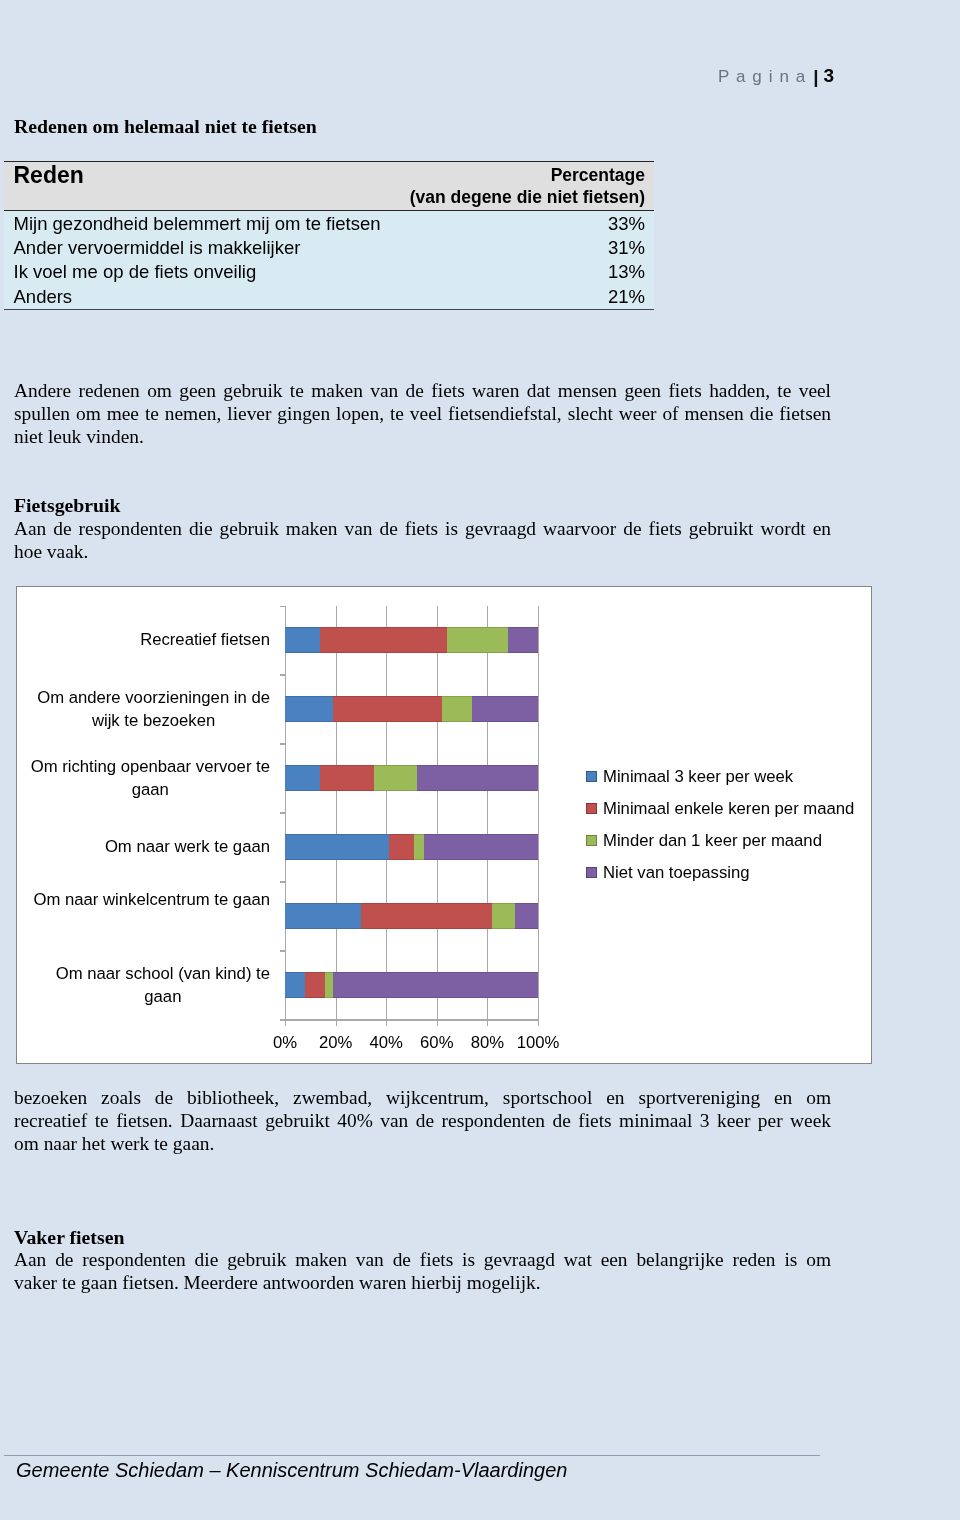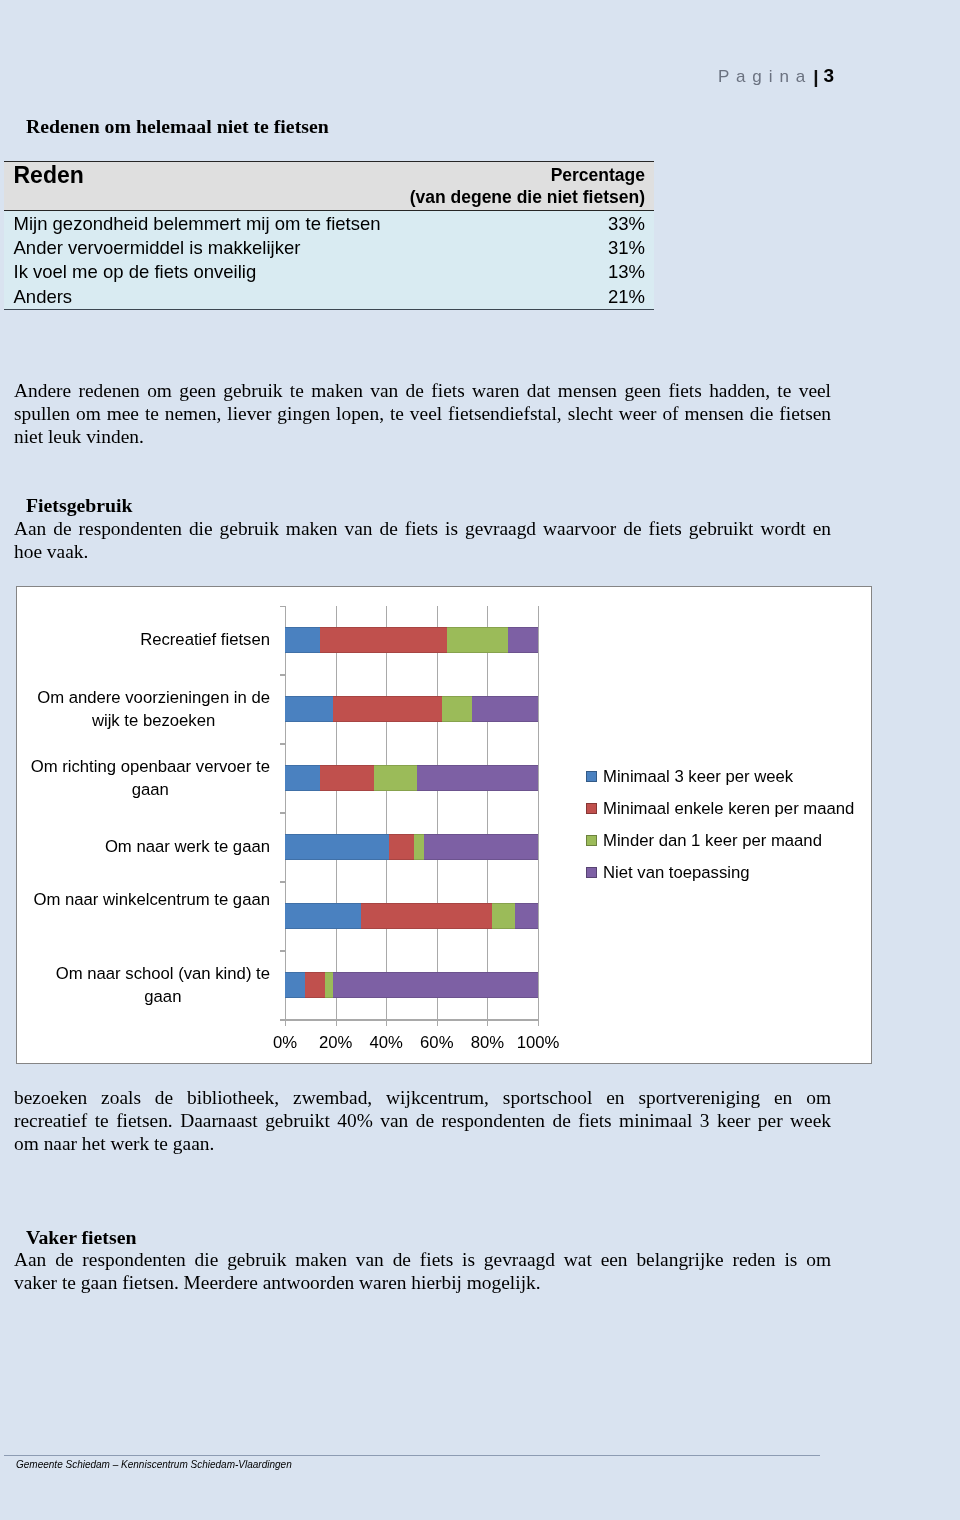--- a/index.html
+++ b/index.html
@@ -1,20 +1,20 @@
 <!DOCTYPE html>
 <html><head>
 <meta charset="utf-8">
 <style>
   html,body{margin:0;padding:0;}
   body{width:960px;height:1520px;background:#d9e3f0;overflow:hidden;
        font-family:"Liberation Serif",serif;color:#000;
        -webkit-font-smoothing:antialiased;}
   .page{position:relative;width:960px;height:1520px;}
-  .abs{position:absolute;margin-left:12px;}
+  .abs{position:absolute;}
 
   
   .pagina{position:absolute;left:718px;top:67px;font-family:"Liberation Sans",sans-serif;
           font-size:17px;color:#6b7280;letter-spacing:1.1px;white-space:nowrap;line-height:18px;}
   .pagina .sep{color:#111;font-weight:bold;letter-spacing:0;font-size:19px;
                position:relative;top:1px;margin:0 5px 0 1px;}
   .pagina .num{color:#000;font-weight:bold;letter-spacing:0;font-size:19px;}
 
   
   .h-serif{font-family:"Liberation Serif",serif;font-weight:bold;font-size:19.8px;
@@ -55,21 +55,21 @@
   .legend{position:absolute;font-family:"Liberation Sans",sans-serif;font-size:16.7px;color:#000;text-align:center;}
   .lgrow{display:flex;align-items:center;height:32px;white-space:nowrap;}
   .swatch{width:11px;height:11px;margin-right:6px;flex:none;position:relative;top:-1px;
           box-shadow:inset 0 0 0 1px rgba(0,0,0,0.30);}
   .xtl{position:absolute;font-family:"Liberation Sans",sans-serif;font-size:16.7px;
        text-align:center;color:#000;}
 
   
   .footline{position:absolute;left:4px;top:1455px;width:816px;height:1px;background:#8d9cb3;}
   .footer{position:absolute;left:16px;top:1459px;font-family:"Liberation Sans",sans-serif;
-          font-size:10px;font-style:italic;color:#000;white-space:nowrap;}
+          font-size:20px;font-style:italic;color:#000;white-space:nowrap;}
 </style>
 </head>
 <body>
 
 <div class="page">
 
   <div class="pagina"><span>P a g i n a</span> <span class="sep">|</span><span class="num">3</span></div>
 
   <div class="h-serif abs" style="left:14px;top:115px;">Redenen om helemaal niet te fietsen</div>
 

